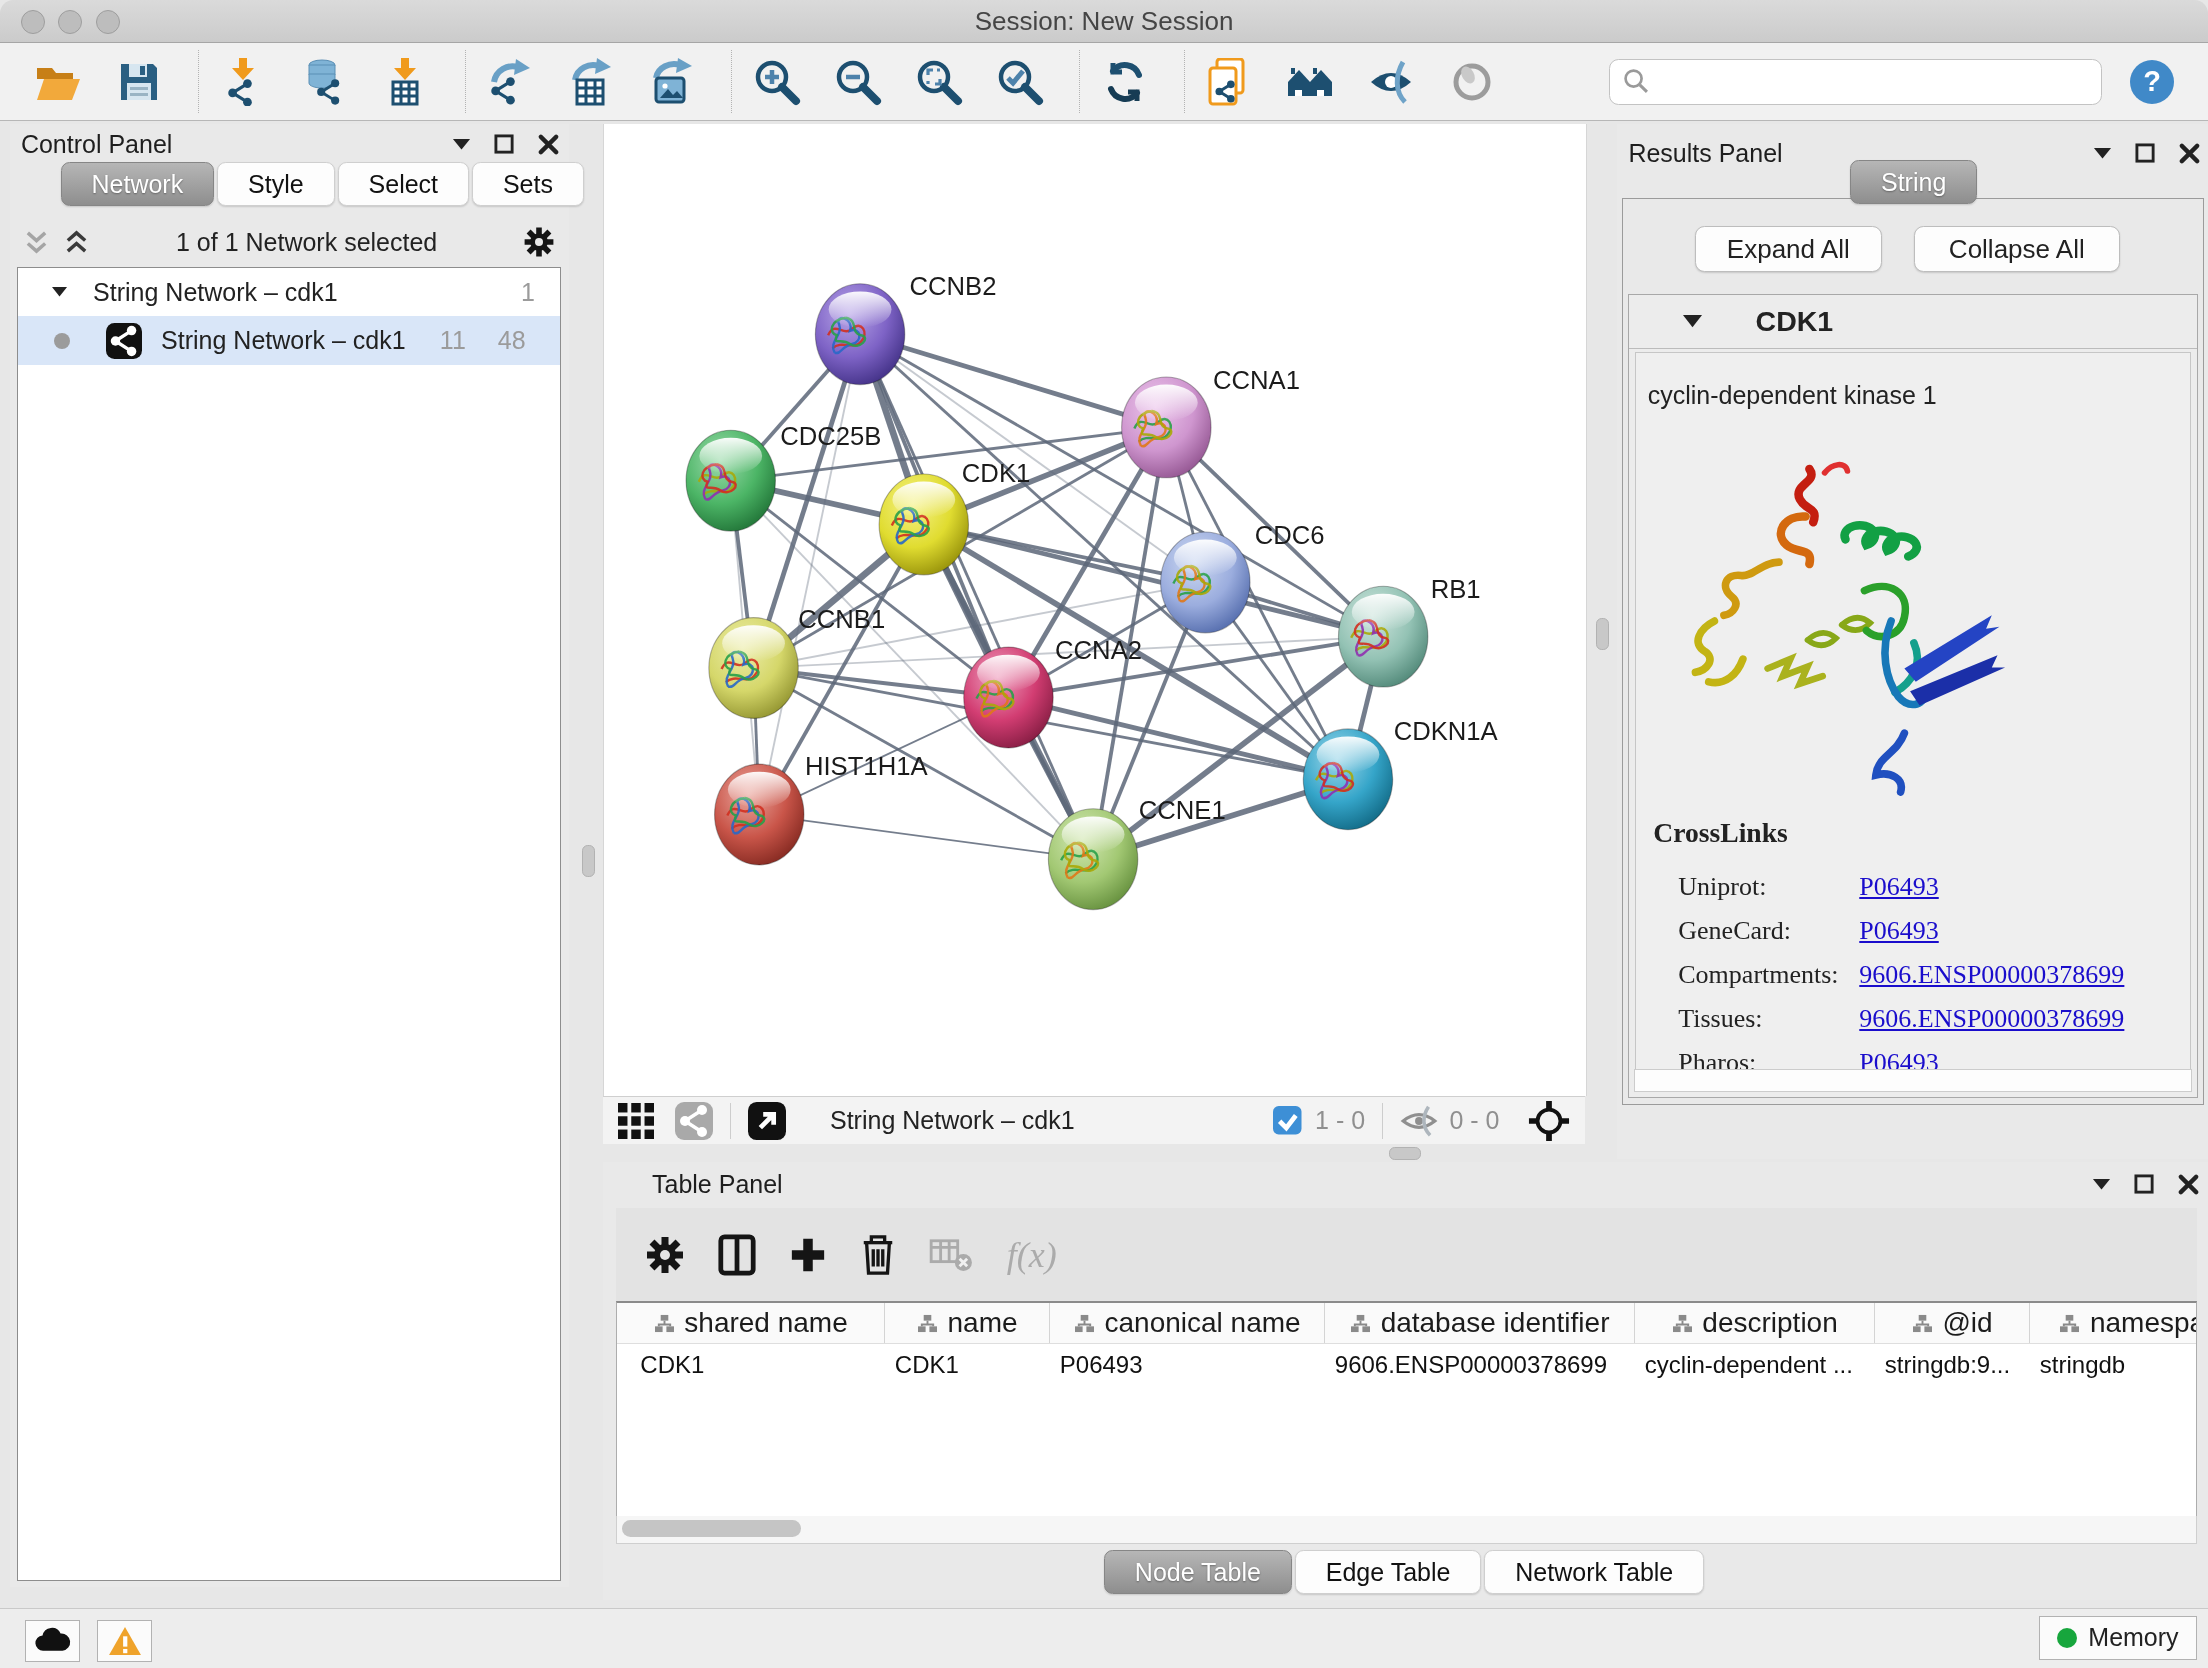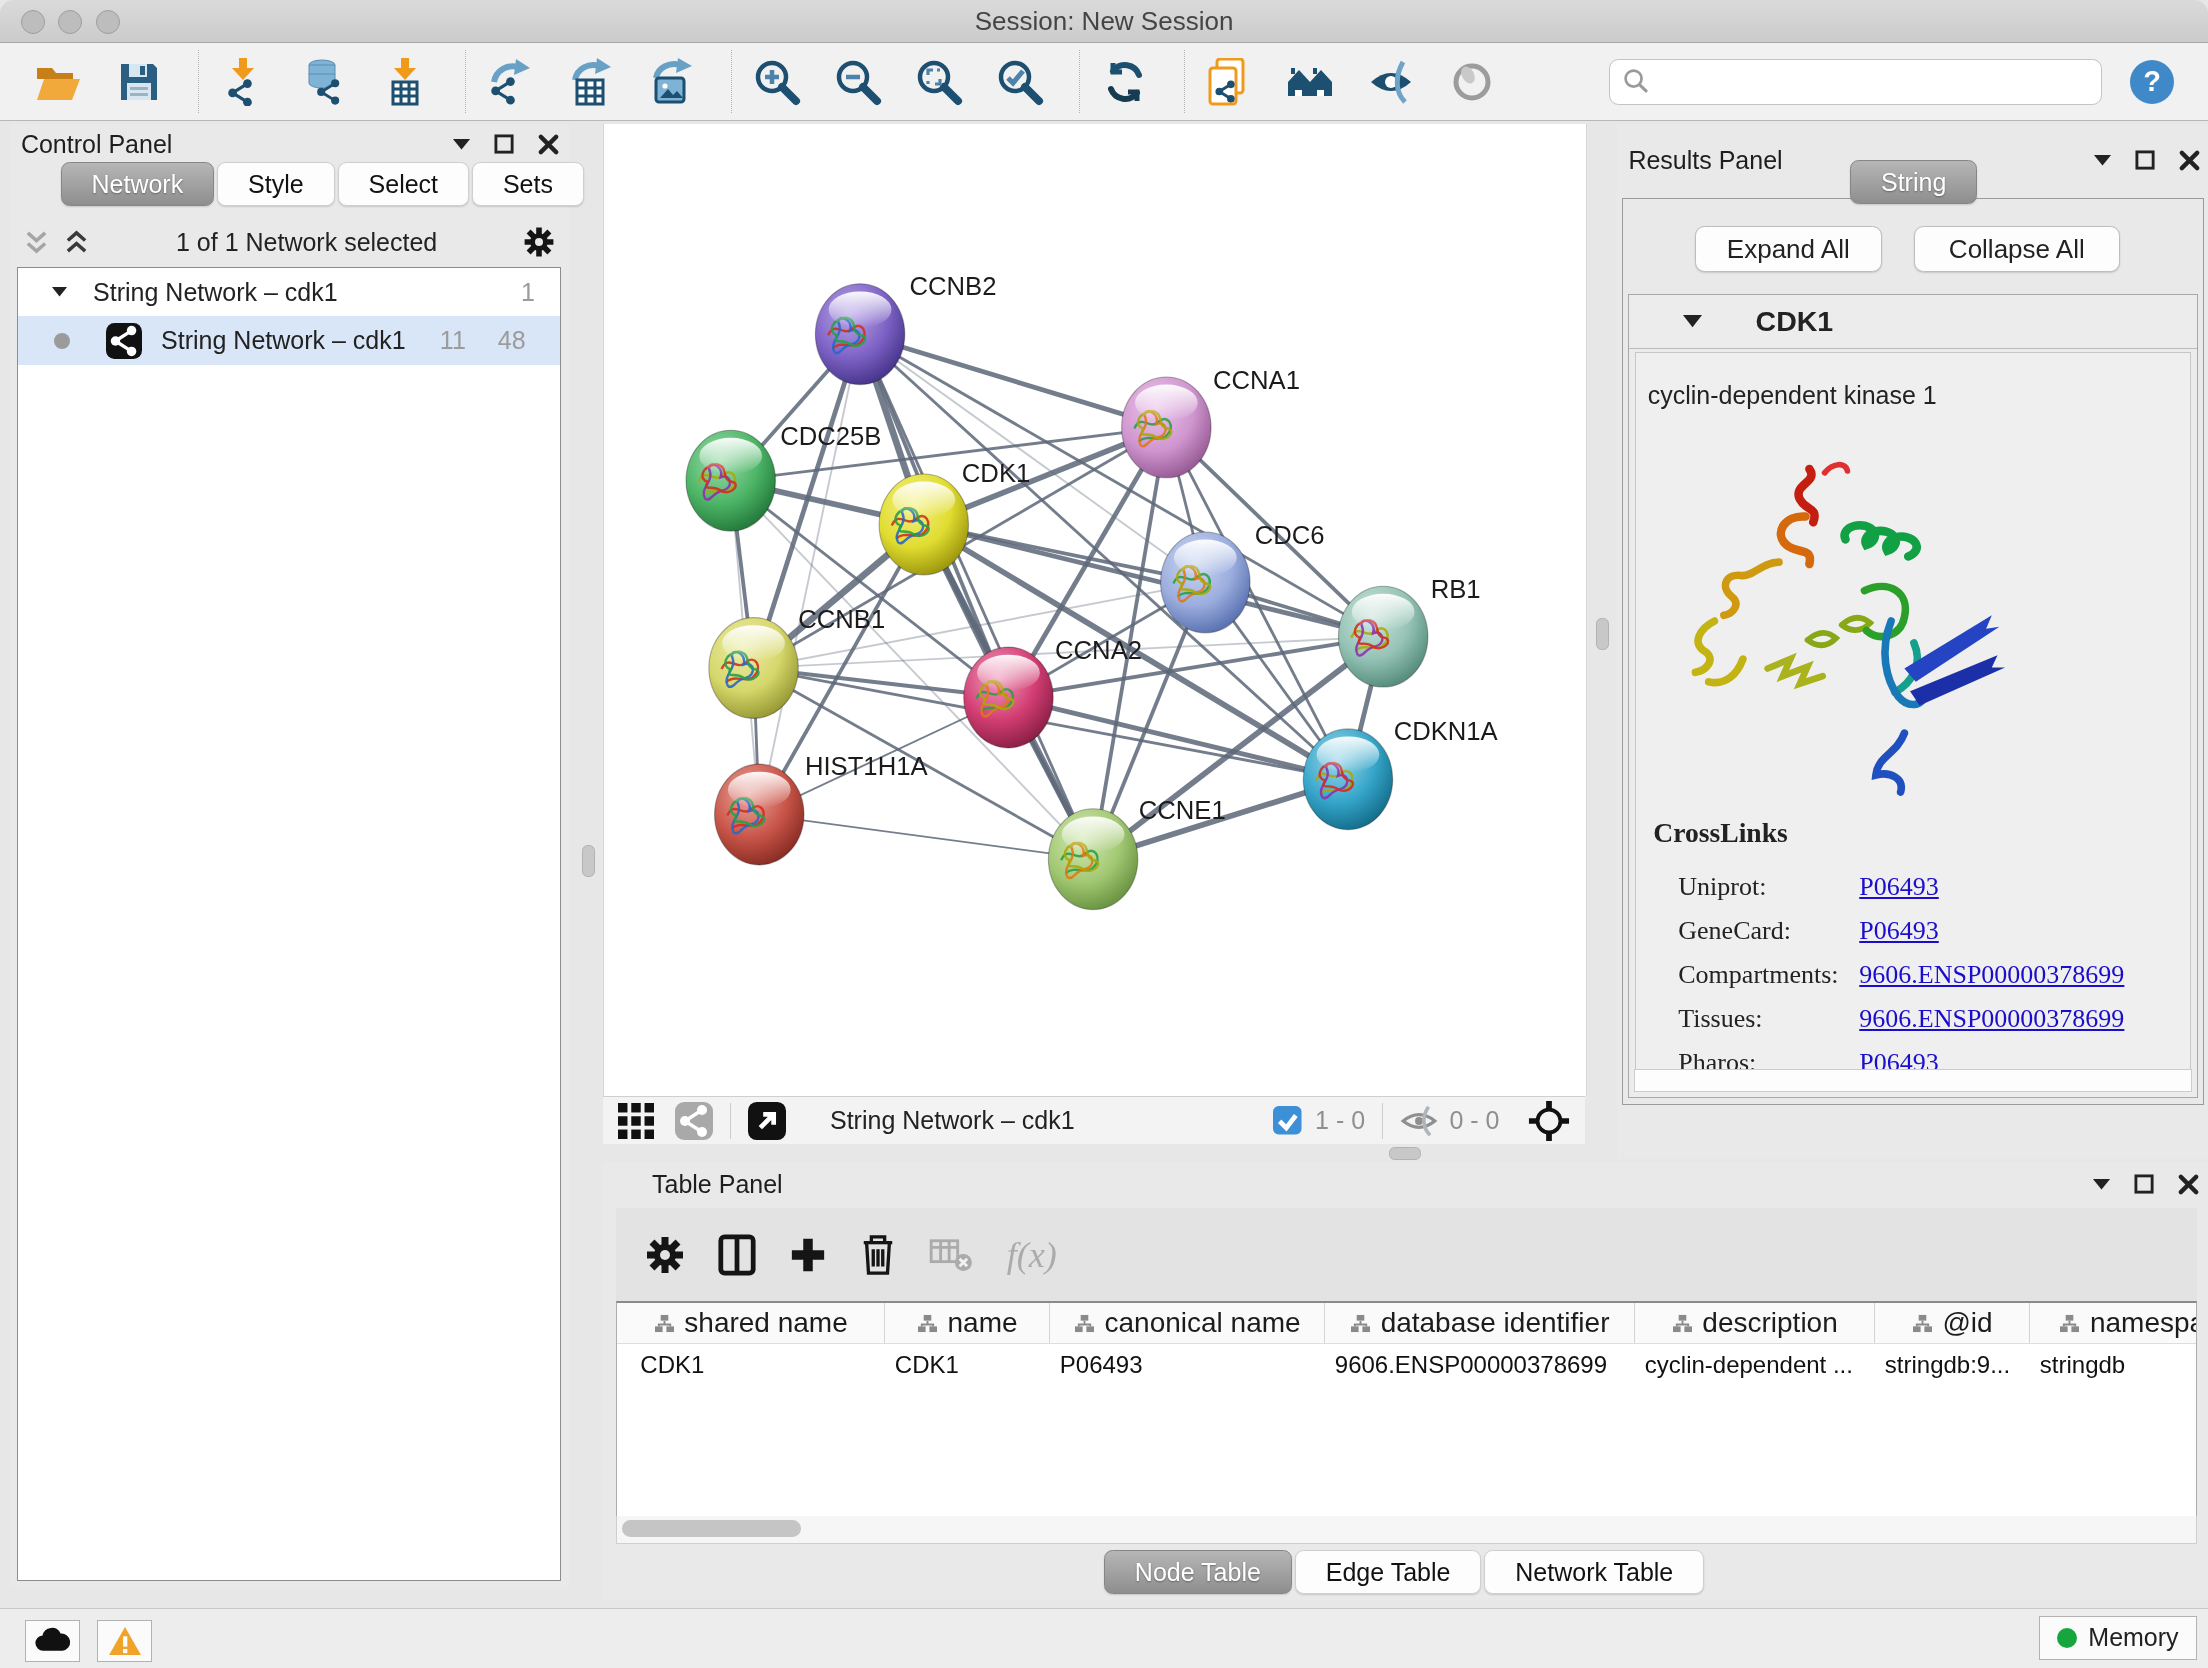--- a/index.html
+++ b/index.html
@@ -53,21 +53,21 @@
   #netcanvas{position:absolute;left:603px;top:124px;width:982px;height:972px;background:#fff;
     border-left:1px solid #d6d6d6;border-right:1px solid #d6d6d6;}
   #net-svg text{font-family:"Liberation Sans","DejaVu Sans",sans-serif;font-size:27px;fill:#1b1b1b;}
   #netbar{position:absolute;left:603px;top:1096px;width:982px;height:48px;background:#f3f3f3;
     border-top:1px solid #cfcfcf;display:flex;align-items:center;padding:0 15px;box-sizing:border-box;font-size:25px;}
   .nbsep{width:0;height:36px;border-left:1px solid #cdcdcd;margin:0 17px;}
   .nbi{display:flex;align-items:center;justify-content:center;flex:none;}
   .graytxt{color:#8f8f8f;}
   
   #rpanel{position:absolute;left:1617px;top:124px;width:592px;height:1035px;background:#e9e9e9;}
-  #rp-head{position:absolute;left:11.4px;right:9.5px;top:22px;display:flex;align-items:center;}
+  #rp-head{position:absolute;left:11.4px;right:9.5px;top:15px;display:flex;align-items:center;}
   #rp-head .picons{margin-left:auto;}
   #rp-tab{position:absolute;left:233px;top:36px;z-index:2;}
   #rp-outer{position:absolute;left:4.8px;right:4.8px;top:74px;height:905px;border:1.9px solid #9b9b9b;background:#e9e9e9;padding-left:47px;}
   .rbtn{position:absolute;height:44px;background:#fdfdfd;border:1px solid #bdbdbd;border-radius:9.5px;
     font-size:26px;display:flex;align-items:center;justify-content:center;box-shadow:0 1px 1.9px rgba(0,0,0,.15);}
   #rp-inner{position:absolute;left:4.8px;right:4.8px;top:95px;bottom:5.7px;border:1.9px solid #a8a8a8;background:#ececec;}
   #rp-entryhead{position:absolute;left:0;right:0;top:0;height:53px;border-bottom:1px solid #bbb;
     display:flex;align-items:center;}
   #rp-entryhead .nm{font-size:28.5px;font-weight:bold;margin-left:53px;}
   #rp-content{position:absolute;left:6.7px;right:6.7px;top:57px;height:721px;background:#efefef;border:1px solid #c6c6c6;}

